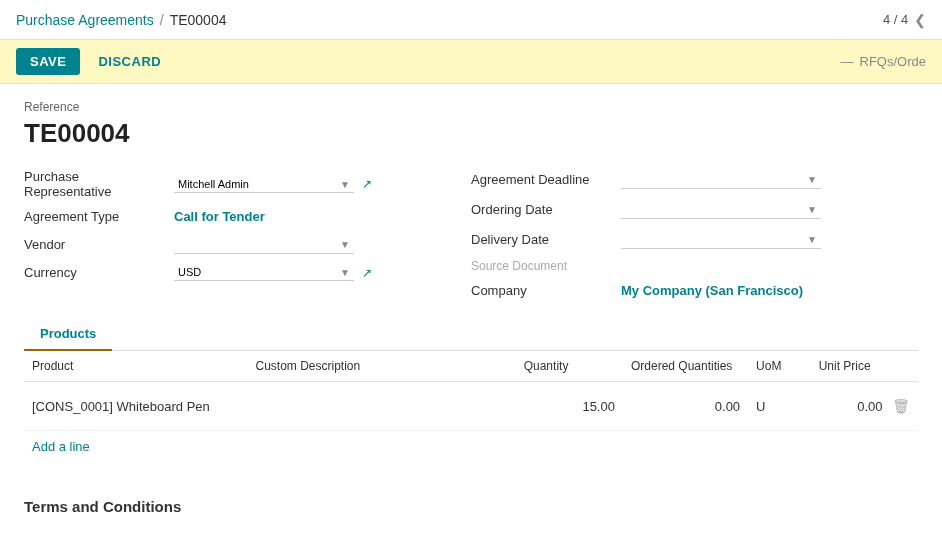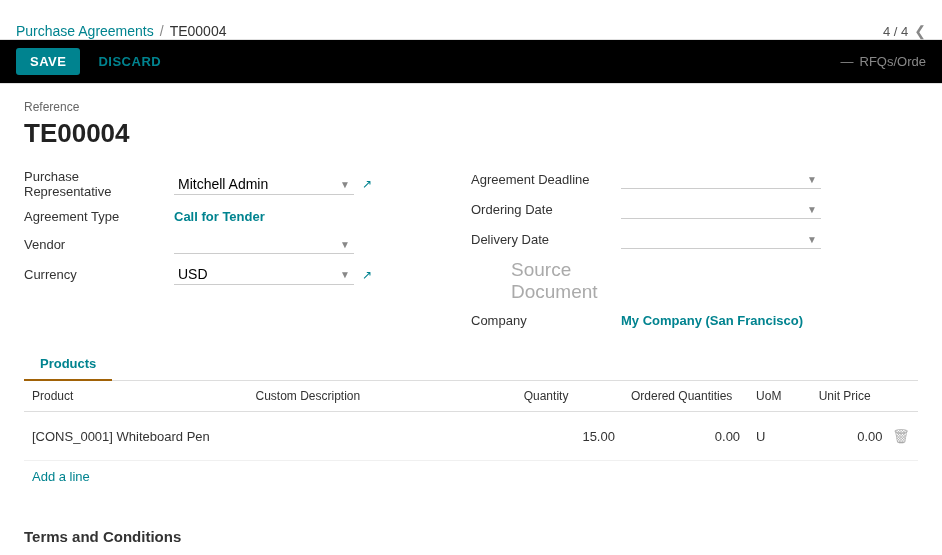--- a/index.html
+++ b/index.html
@@ -4,21 +4,21 @@
   <style>
     * { box-sizing: border-box; margin: 0; padding: 0; }
     body { font-family: Arial, sans-serif; font-size: 13px; color: #333; background: #fff; }
 
     
     .top-bar {
       background: #fff;
       border-bottom: 1px solid #e0e0e0;
       padding: 0 16px;
       display: flex;
-      align-items: flex-end;
+      align-items: center;
       height: 40px;
     }
     .breadcrumb {
       display: flex;
       align-items: center;
       color: #00838f;
       font-size: 14px;
     }
     .breadcrumb-link {
       color: #00838f;
@@ -41,21 +41,21 @@
       gap: 6px;
     }
     .nav-arrow {
       color: #888;
       font-size: 14px;
       cursor: pointer;
     }
 
     
     .action-bar {
-      background: #000000;
+      background: #fef9c3;
       border-bottom: 1px solid #e0e0e0;
       padding: 8px 16px;
       display: flex;
       align-items: center;
       gap: 8px;
     }
     .btn-save {
       background: #00838f;
       color: #fff;
       border: none;
@@ -131,21 +131,21 @@
       font-size: 13px;
       color: #333;
       display: flex;
       align-items: center;
       gap: 4px;
     }
     .form-input {
       border: none;
       border-bottom: 1px solid #ccc;
       outline: none;
-      font-size: 14px;
+      font-size: 11px;
       padding: 2px 4px;
       width: 180px;
       background: transparent;
     }
     .select-wrapper {
       position: relative;
       display: inline-flex;
       align-items: center;
     }
     .form-select {
@@ -173,22 +173,21 @@
       margin-left: 4px;
     }
     .link-value {
       color: #00838f;
       cursor: pointer;
       font-size: 13px;
       font-weight: bold;
     }
     .source-doc-label {
       color: #aaa;
-      font-size: 19px;
-      margin-left: 40px;
+      font-size: 12px;
     }
 
     
     .tabs-container {
       border-bottom: 1px solid #ddd;
       margin-bottom: 0;
     }
     .tab {
       display: inline-block;
       padding: 8px 16px;

